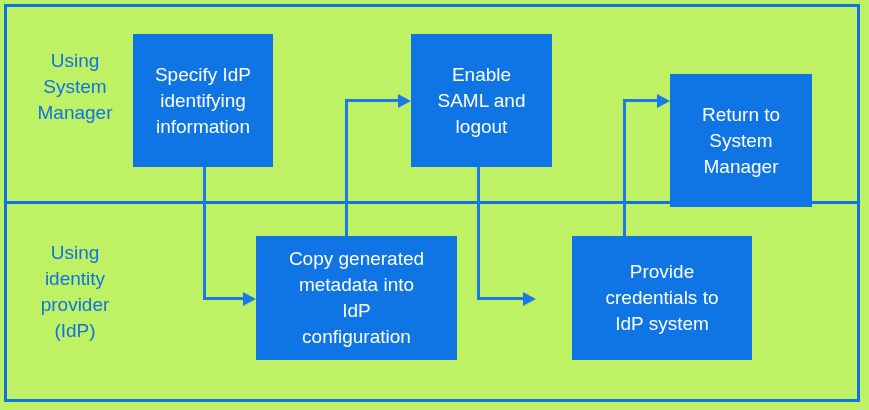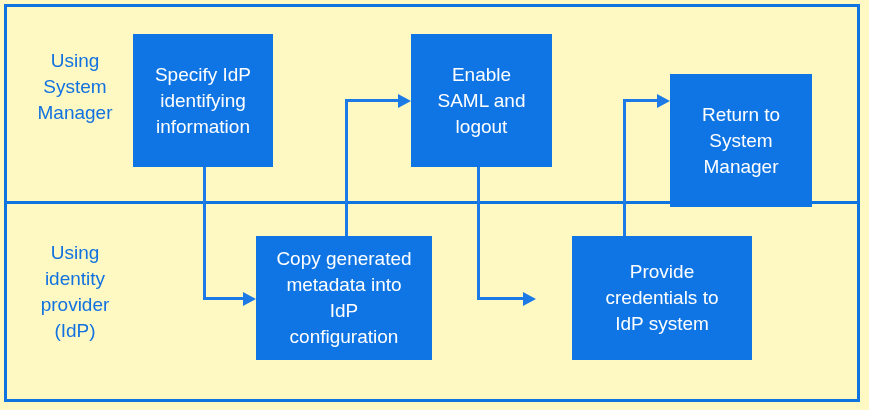--- a/index.html
+++ b/index.html
@@ -4,21 +4,21 @@
 <style>
   html, body {
     margin: 0;
     padding: 0;
     background: #ffffff;
   }
   #canvas {
     position: relative;
     width: 869px;
     height: 410px;
-    background: #fef9c3;
+    background: #bef264;
     font-family: "Liberation Sans", sans-serif;
     overflow: hidden;
   }
   
   .outer-frame {
     position: absolute;
     left: 4px;
     top: 4px;
     width: 856px;
     height: 398px;
@@ -123,21 +123,21 @@
 logout</div>
 
   <div class="node" style="left:133px; top:34px; width:140px; height:133px;">Specify IdP
 identifying
 information</div>
 
   <div class="node" style="left:670px; top:34px; width:142px; height:133px;margin-top:40px;">Return to
 System
 Manager</div>
 
-  <div class="node" style="left:256px; top:236px; width:176px; height:124px;">Copy generated
+  <div class="node" style="left:256px; top:236px; width:201px; height:124px;">Copy generated
 metadata into
 IdP
 configuration</div>
 
   <div class="node" style="left:536px; top:236px; width:180px; height:124px;margin-left:36px;">Provide
 credentials to
 IdP system</div>
 
 </div>
 

